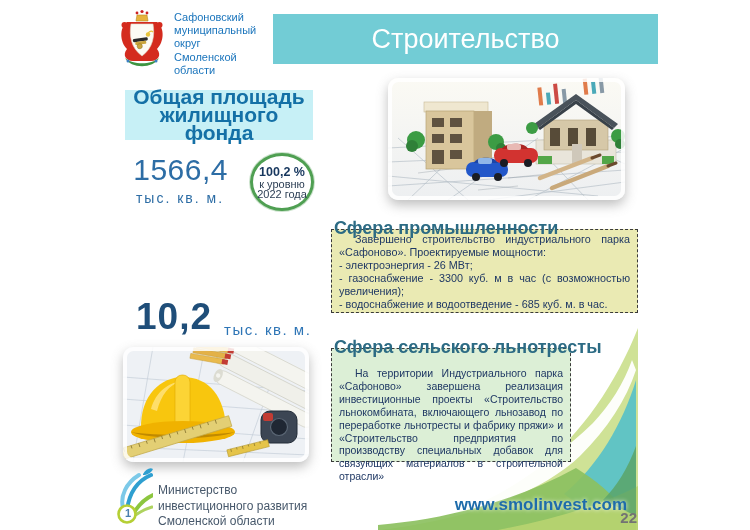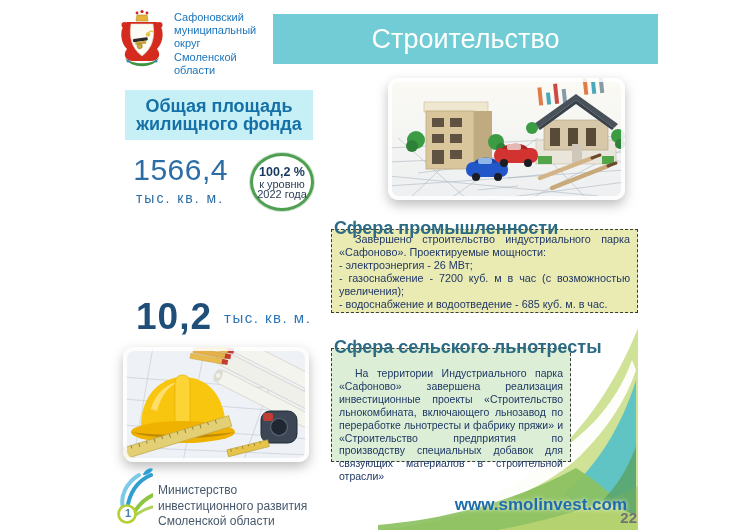--- a/index.html
+++ b/index.html
@@ -23,33 +23,33 @@
   .photo { border-radius:10px; overflow:hidden; box-shadow:0 5px 12px rgba(110,110,110,.45); z-index:2; }
   .photo svg { display:block; }
   .houses-photo { left:388px; top:78px; width:237px; height:122px; }
   .helmet-photo { left:123px; top:347px; width:186px; height:115px; }
 
   
   .stat-box {
     background:#c7f0f6; display:flex; flex-direction:column; align-items:center; justify-content:center;
     font-weight:bold; text-align:center; z-index:2;
   }
-  .stat-box-1 { left:125px; top:90px; width:188px; height:50px; color:#1470a6; font-size:18px; line-height:18px; }
+  .stat-box-1 { left:125px; top:90px; width:188px; height:50px; color:#1470a6; font-size:21px; line-height:18px; }
   .stat-box-2 { left:110px; top:236px; width:220px; height:54px; color:#2e75b6; font-size:15px; line-height:18px; }
   .value-1 { left:128px; top:153px; width:100px; text-align:right; color:#2d6da5; font-size:30px; letter-spacing:.5px; z-index:2; }
   .unit-1  { left:130px; top:190px; width:100px; text-align:center; color:#2d6da5; font-size:14px; letter-spacing:2px; z-index:2; }
   .badge {
     left:250px; top:153px; width:64px; height:58px; background:#fff;
     border:3px solid #4f9f52; border-radius:50%;
     box-shadow:0 0 0 1px rgba(79,159,82,.30);
     display:flex; flex-direction:column; align-items:center; justify-content:center; z-index:2;
   }
   .badge .pct { color:#17375e; font-weight:bold; font-size:12.5px; }
   .badge .note { color:#2d3f55; font-size:11px; line-height:10.5px; }
-  .value-row { left:136px; top:296px; display:flex; align-items:center; z-index:2; }
+  .value-row { left:136px; top:296px; display:flex; align-items:flex-end; z-index:2; }
   .value-2 { color:#1f4e79; font-size:37px; font-weight:bold; letter-spacing:1px; }
   .unit-2  { color:#2e75b6; font-size:15px; letter-spacing:1.5px; margin-left:12px; }
 
   
   .section-heading { color:#2c6b84; font-size:18px; font-weight:bold; z-index:3; white-space:nowrap;margin-top:15px; }
   .heading-industry { left:334px; top:203px; }
   .heading-agro     { left:334px; top:322px; }
   .dash-box {
     border:1.6px dashed #3a3a3a; color:#1f3864; text-align:justify; z-index:2;
   }
@@ -305,21 +305,21 @@
       </g>
       <rect x="1.5" y="1.5" width="183" height="112" rx="9" fill="none" stroke="#ffffff" stroke-width="5" opacity="0.85"></rect>
     </svg>
   </div>
 
   <div class="abs section-heading heading-industry">Сфера промышленности</div>
 
   <div class="abs dash-box industry-box">
     <p class="lead">Завершено строительство индустриального парка «Сафоново». Проектируемые мощности:</p>
     <p>- электроэнергия - 26 МВт;</p>
-    <p>- газоснабжение - 7200 куб. м в час (с возможностью увеличения);</p>
+    <p>- газоснабжение - 3300 куб. м в час (с возможностью увеличения);</p>
     <p>- водоснабжение и водоотведение - 685 куб. м. в час.</p>
   </div>
 
   <div class="abs section-heading heading-agro">Сфера сельского льнотресты</div>
 
   <div class="abs dash-box agro-box">
     <p class="lead">На территории Индустриального парка «Сафоново» завершена реализация инвестиционные проекты «Строительство льнокомбината, включающего льнозавод по переработке льнотресты и фабрику пряжи» и «Строительство предприятия по производству специальных добавок для связующих материалов в строительной отрасли»</p>
   </div>
 
   <svg class="abs deco" viewBox="0 0 260 202">

